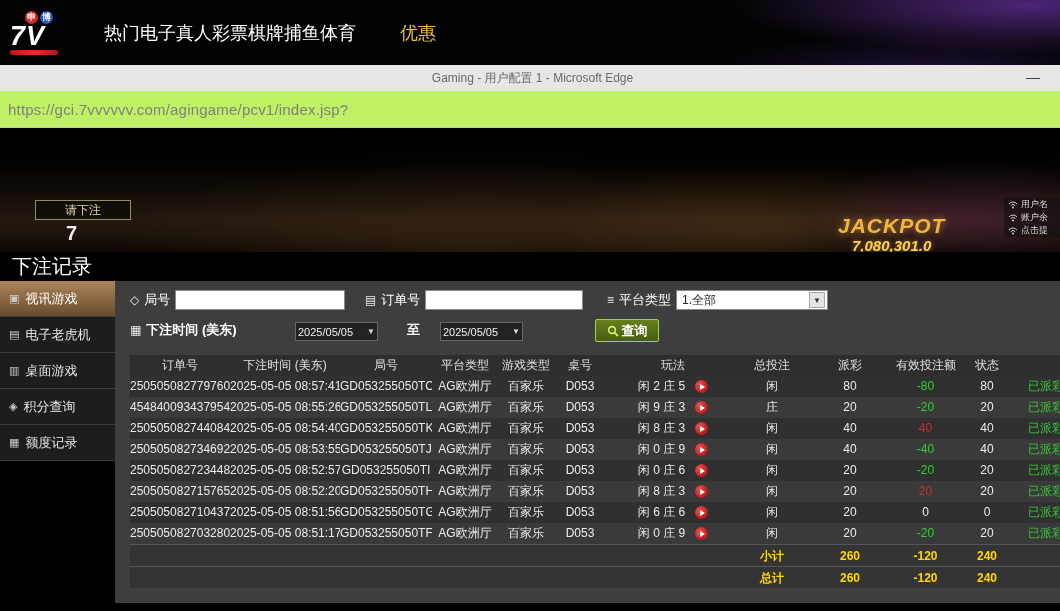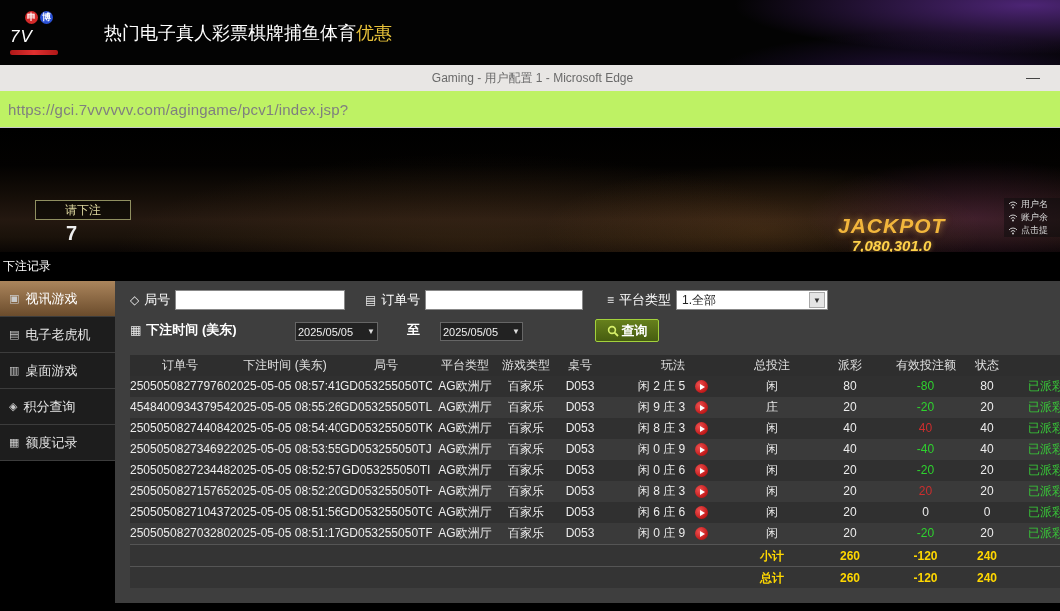--- a/index.html
+++ b/index.html
@@ -11,26 +11,26 @@
   .topnav { position:absolute; left:0; top:0; width:100%; height:65px; display:flex; align-items:center;
     background:
       radial-gradient(420px 70px at 97% 8%, rgba(150,70,230,.50), transparent 70%),
       radial-gradient(300px 60px at 87% 115%, rgba(90,40,160,.35), transparent 70%),
       #030303; }
   .logo { display:flex; flex-direction:column; margin-left:10px; width:66px; cursor:pointer; }
   .badges { display:flex; gap:2px; margin-left:15px; }
   .badge { width:13px; height:13px; border-radius:50%; font-size:9px; line-height:13px; text-align:center;
            color:#fff; font-weight:bold; }
   .badge.red { background:#d42a2a; } .badge.blue { background:#2a50d4; }
-  .logo-text { font-size:17px; font-weight:normal; font-style:italic; color:#fff; line-height:25px; letter-spacing:1px; }
+  .logo-text { font-size:27px; font-weight:bold; font-style:italic; color:#fff; line-height:25px; letter-spacing:1px; }
   .logo-sub { width:48px; height:5px; margin-top:1px; background:linear-gradient(90deg,#b01818,#e03030,#b01818);
               border-radius:2px; filter:blur(.4px); }
   .nav-items { display:flex; margin-left:28px; }
   .nav-item { color:#fff; font-size:18px; cursor:pointer; white-space:nowrap; }
-  .nav-item.accent { color:#e8c23a; }
+  .nav-item.accent { color:#e8c23a;margin-left:44px; }
 
   
   .titlebar { position:absolute; top:65px; left:0; width:100%; height:26px; background:#e8e6e4;
               display:flex; align-items:center;justify-content:center; }
   .titlebar-text { font-size:12px; color:#6a6a6a; margin-left:5px; }
   .win-min { position:absolute; right:10px; top:0; width:34px; text-align:center; line-height:24px;
              font-size:14px; color:#444; cursor:pointer; }
 
   
   .urlbar { position:absolute; top:91px; left:0; width:100%; height:37px; background:#bef264;
@@ -50,21 +50,21 @@
   .jackpot { position:absolute; left:838px; top:86px; font-size:21px; font-weight:bold; font-style:italic;
              color:#f2b63c; letter-spacing:1px; text-shadow:0 0 7px rgba(255,190,70,.6); }
   .jackpot-val { position:absolute; left:852px; top:109px; font-size:15px; font-weight:bold; font-style:italic;
                  color:#ffd24a; text-shadow:0 0 5px rgba(255,200,80,.5); }
   .banner-side { position:absolute; right:0; top:70px; width:56px; color:#d8d8d8; font-size:9px;
                  line-height:13px; padding-left:4px; background:rgba(12,12,12,.5); }
   .banner-side .row { display:flex; align-items:center; gap:3px; white-space:nowrap; overflow:hidden; }
 
   
   .pagetitle { position:absolute; top:252px; left:0; width:100%; height:29px; background:#000;
-               color:#fff; font-size:12px; line-height:29px; padding-left:3px; }
+               color:#fff; font-size:20px; line-height:29px; padding-left:12px; }
 
   
   .content { position:absolute; top:281px; left:0; width:100%; height:330px; display:flex; }
   .sidebar { width:115px; flex:0 0 115px; }
   .side-item { height:36px; background:#1d1d1d; border-bottom:1px solid #3c3c3c; color:#e5e5e5;
                font-size:13px; padding-left:9px; cursor:pointer; display:flex; align-items:center; gap:6px; }
   .side-item .ico { font-size:11px; color:#c9c9c9; }
   .side-item.active { background:linear-gradient(180deg,#ab855c,#6b4c2c); color:#fff; }
 
   .main { flex:1; position:relative; background:#3e3e3e; height:322px; overflow:hidden; }

